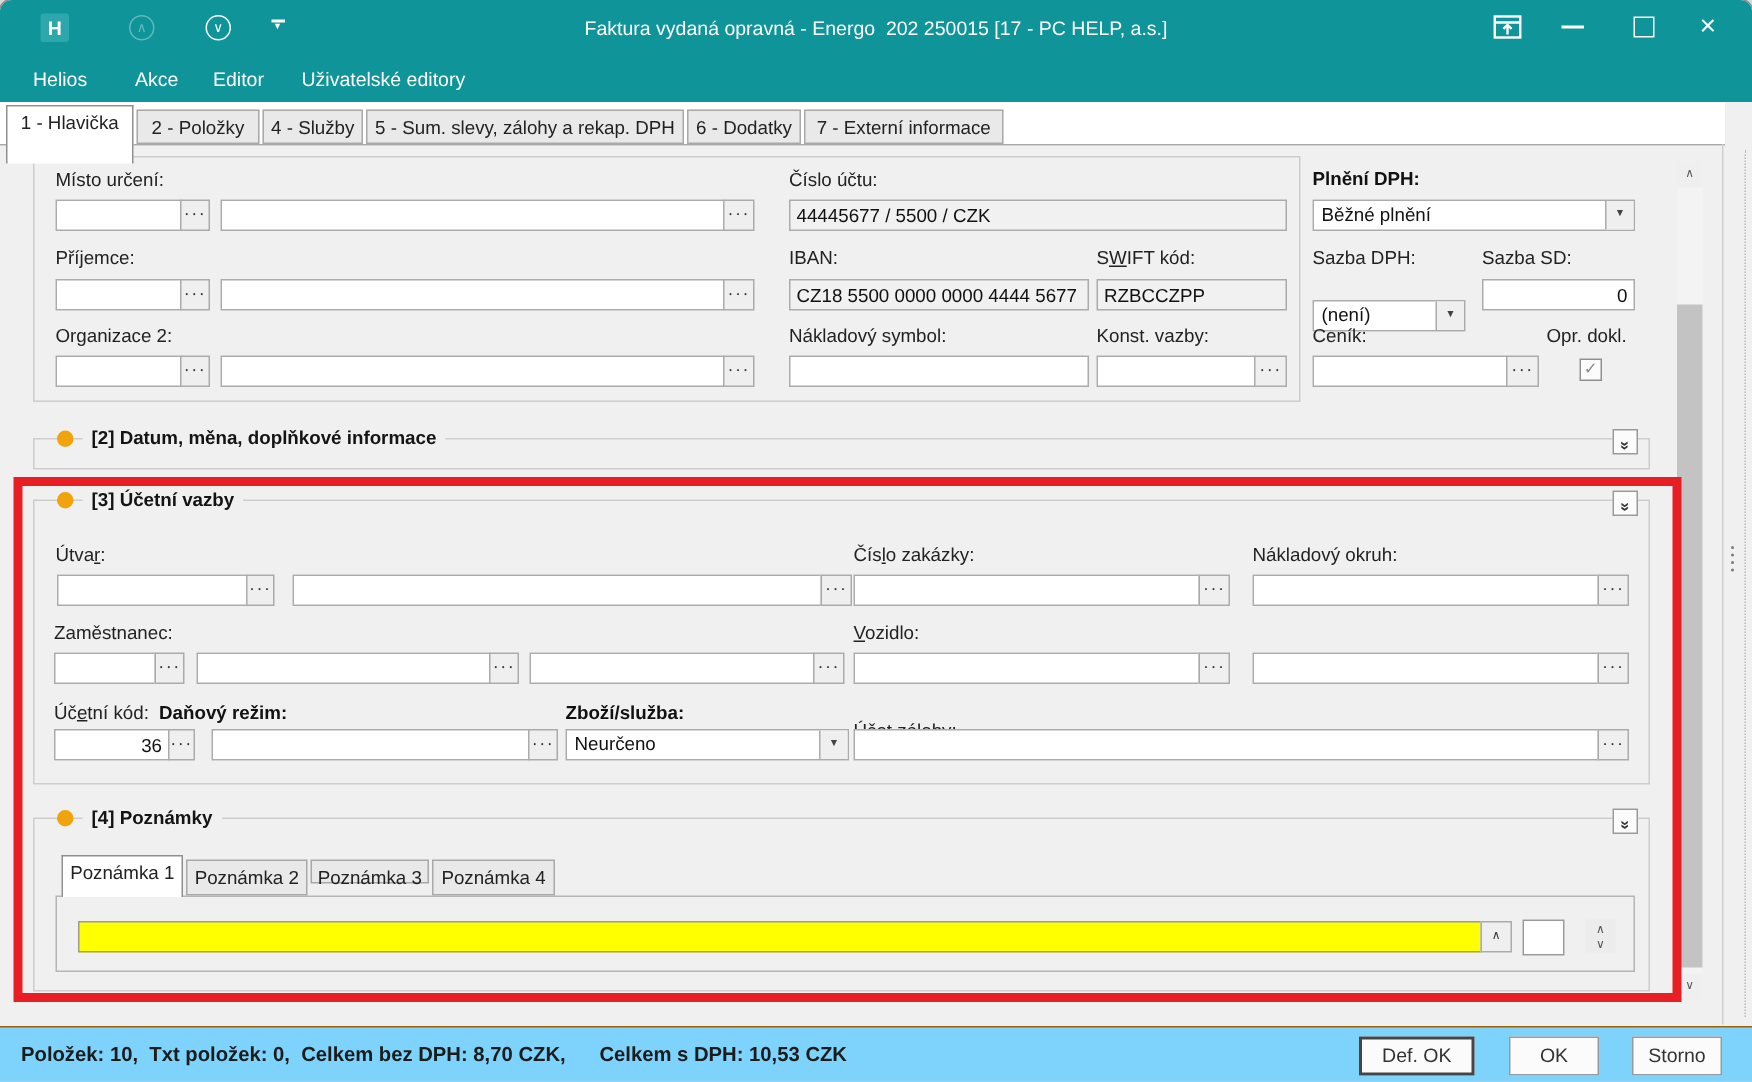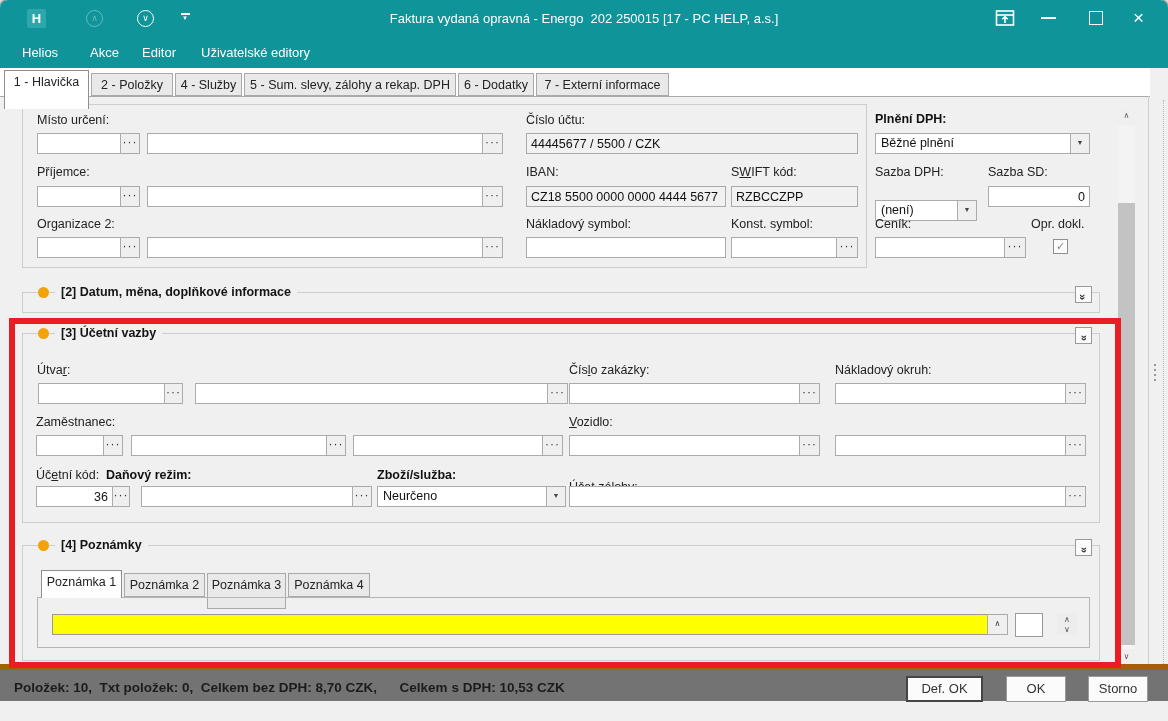--- a/index.html
+++ b/index.html
@@ -46,21 +46,21 @@
   .cbx{position:absolute;width:15px;height:15px;border:1px solid #8f8f8f;background:#fcfcfc;
        text-align:center;line-height:13px;font-size:11px;color:#8a8a8a}
   
   .redrect{position:absolute;left:9px;top:318px;width:1112px;height:350px;border:6px solid #e81e25;
            z-index:50;pointer-events:none}
   .sb{position:absolute;left:1118px;width:17px;background:#f3f3f3}
   .sbbtn{position:absolute;left:1118px;width:17px;height:17px;background:#efefef;color:#5a5a5a;
          text-align:center;font-size:8px;line-height:16px}
   .sbthumb{position:absolute;left:1118px;width:17px;background:#c3c3c3}
   
-  .bbar{position:absolute;left:0;top:664px;width:100%;height:37px;background:#737373;border-top:6px solid #a16207}
+  .bbar{position:absolute;left:0;top:684px;width:100%;height:37px;background:#7dd3fc;border-top:1px solid #a16207}
   .status{position:absolute;left:14px;top:10px;font-size:13.5px;font-weight:700;color:#1c1c1c}
   .pbtn{position:absolute;top:6px;height:26px;background:#fbfbfb;border:1px solid #9a9a9a;
         font-size:13px;color:#333;text-align:center;line-height:24px;cursor:default}
   .pbtn.def{border:2px solid #454545;line-height:22px}
   .grip{position:absolute;left:1154px;top:364px;display:flex;flex-direction:column;gap:3px}
   .grip i{width:2px;height:2px;background:#7a7a7a;border-radius:50%}
   .note-inp{background:#ffff00;border:1px solid #9a9a9a}
   .spin{position:absolute;width:20px;height:22px;background:#ececec;text-align:center;color:#555;
         font-size:8px;line-height:10px;padding-top:2px}
 </style>
@@ -129,21 +129,21 @@
   <span class="lbl" style="left:526px;top:113px">Číslo účtu:</span>
   <input class="inp ro" style="left: 526px; top: 133px; width: 332px;" readonly="" value="44445677 / 5500 / CZK">
 
   <span class="lbl" style="left:526px;top:165px">IBAN:</span>
   <span class="lbl" style="left:731px;top:165px"><span>S</span><span class="u">W</span><span>IFT kód:</span></span>
   <input class="inp ro" style="left: 526px; top: 186px; width: 200px;" readonly="" value="CZ18 5500 0000 0000 4444 5677">
   <input class="inp ro" style="left: 731px; top: 186px; width: 127px;" readonly="" value="RZBCCZPP">
 
   <span class="lbl" style="left:526px;top:217px">Nákladový symbol:</span>
   <input class="inp" style="left: 526px; top: 237px; width: 200px;">
-  <span class="lbl" style="left:731px;top:217px">Konst. symbol:</span>
+  <span class="lbl" style="left:731px;top:217px">Konst. vazby:</span>
   <input class="inp" style="left: 731px; top: 237px; width: 106px;">
   <div class="btn3" style="left:836px;top:237px;width:22px">···</div>
 
   <span class="lbl bold" style="left:875px;top:112px">Plnění DPH:</span>
   <div class="combo" style="left:875px;top:133px;width:215px">
     <span class="txt">Běžné plnění</span>
     <span class="ar">▼</span>
   </div>
 
   <span class="lbl" style="left:875px;top:165px">Sazba DPH:</span>
@@ -222,21 +222,21 @@
 
   <div class="gbox" style="left:22px;top:545px;width:1078px;height:116px"></div>
   <span class="dot" style="left:38px;top:540px"></span>
   <span class="gtitle" style="left:55px;top:538px">[4] Poznámky</span>
   <div class="colbtn" style="left:1075px;top:539px">
     <span class="rm90">«</span>
   </div>
 
   <div class="tab active" style="left:41px;top:570px;width:81px;height:28px;z-index:4">Poznámka 1</div>
   <div class="tab" style="left:124px;top:573px;width:81px;height:24px">Poznámka 2</div>
-  <div class="tab" style="left:207px;top:573px;width:79px;height:36px">Poznámka 3</div>
+  <div class="tab" style="left:207px;top:573px;width:79px;height:16px">Poznámka 3</div>
   <div class="tab" style="left:288px;top:573px;width:82px;height:24px">Poznámka 4</div>
 
   <div class="gbox" style="left:37px;top:597px;width:1053px;height:51px;border-color:#b5b5b5"></div>
 
   <input class="inp note-inp" style="left: 52px; top: 614px; width: 936px;" value="">
   <div class="btn3" style="left:987px;top:614px;width:21px;font-size:8px;letter-spacing:0">∧</div>
   <div class="abs" style="left:1015px;top:613px;width:28px;height:24px;border:1px solid #9a9a9a;background:#fff"></div>
   <div class="spin" style="left:1057px;top:613px">
     <div>∧</div>
     <div>∨</div>

